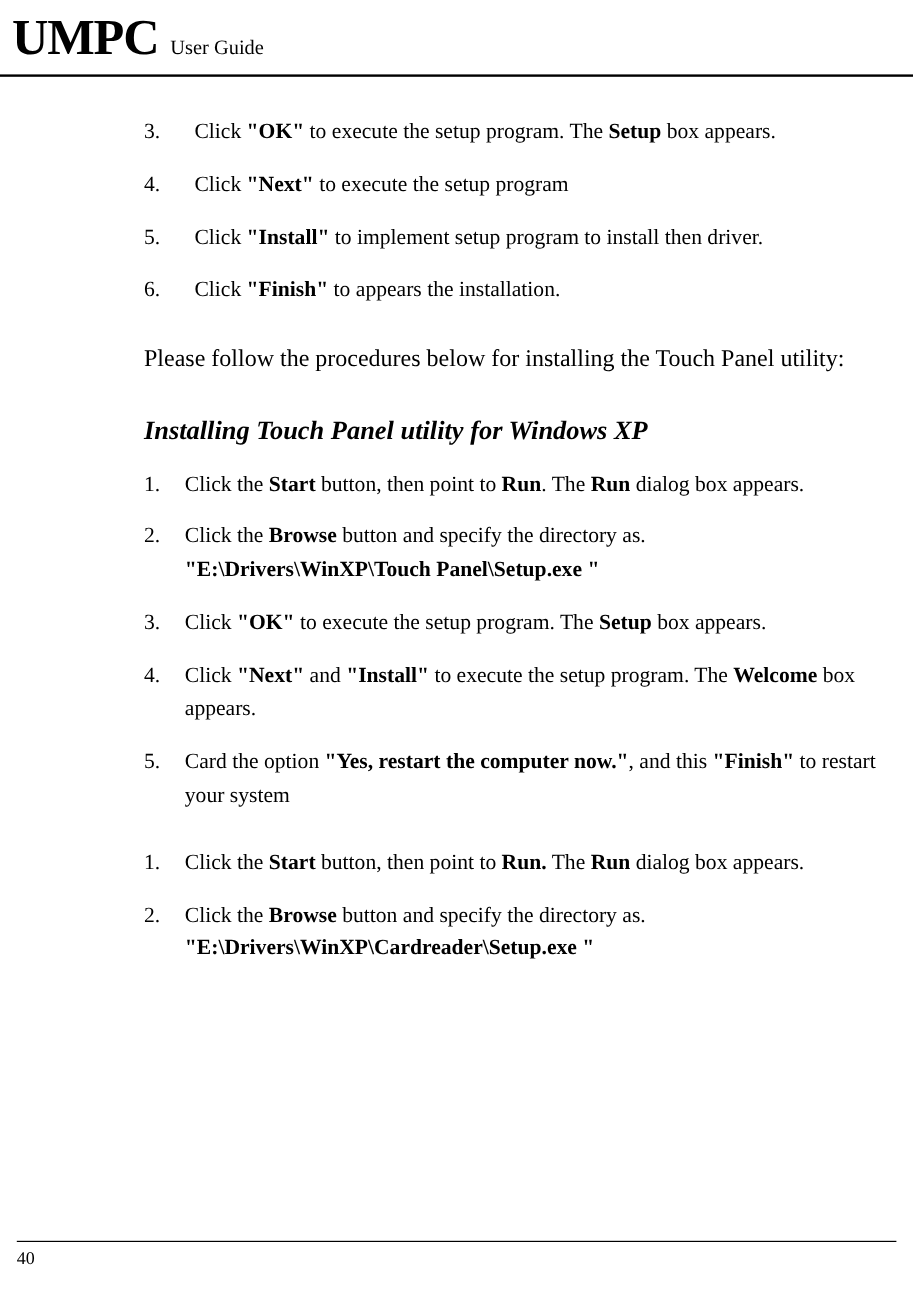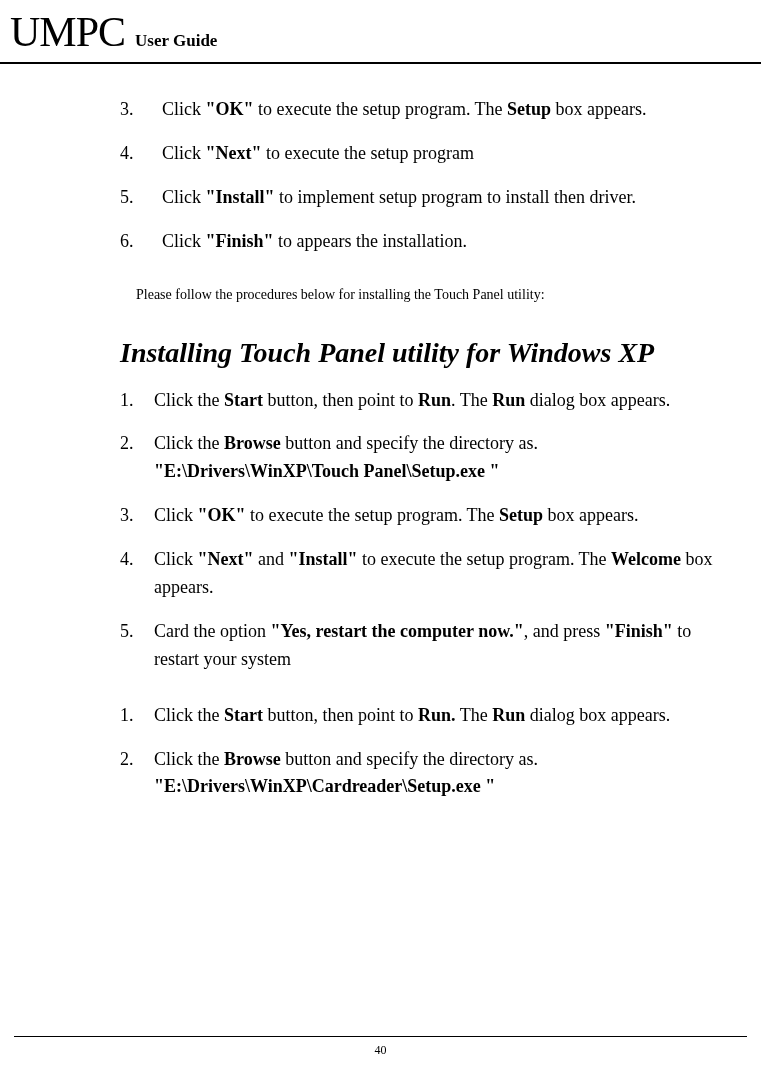--- a/index.html
+++ b/index.html
@@ -11,26 +11,26 @@
       color: #000;
       position: relative;
     }
     .page-header {
       padding: 8px 16px 6px 10px;
       border-bottom: 2px solid #000;
       margin-bottom: 32px;
     }
     .brand-title {
       font-size: 42px;
-      font-weight: normal;
+      font-weight: bold;
       letter-spacing: -1px;
     }
     .brand-sub {
       font-size: 17px;
-      font-weight: bold;
+      font-weight: normal;
       margin-left: 6px;
     }
     .content {
       padding-left: 120px;
       padding-right: 24px;
     }
     ol.steps {
       list-style: none;
       margin-bottom: 28px;
     }
@@ -51,42 +51,40 @@
     h2.section {
       font-variant: small-caps;
       font-size: 22px;
       font-weight: bold;
       border-bottom: 1.5px solid #000;
       padding-bottom: 4px;
       margin-bottom: 20px;
       letter-spacing: 0.2px;
     }
     p.intro {
-      font-size: 14px;
+      font-size: 20px;
       margin-bottom: 30px;
       line-height: 1.5;
-      margin-left: 16px;
     }
     h3.subsection {
-      font-size: 28px;
+      font-size: 22px;
       font-style: italic;
       font-weight: bold;
       margin-bottom: 18px;
       font-family: Garamond, Georgia, serif;
       margin-top: 32px;
     }
     .page-footer {
       position: absolute;
       bottom: 22px;
       left: 14px;
       right: 14px;
       border-top: 1.5px solid #000;
       padding-top: 6px;
-      font-size: 12px;
-      text-align: center;
+      font-size: 15px;
     }
     .b { font-weight: bold; }
   </style>
 </head>
 <body>
 
 <div class="page-header">
   <span class="brand-title">UMPC</span>
   <span class="brand-sub">User Guide</span>
 </div>
@@ -146,21 +144,21 @@
     </li>
     <li>
       <span class="num">4.</span>
       <span class="txt">
         <span>Click </span><span class="b">"Next"</span><span> and </span><span class="b">"Install"</span><span> to execute the setup program. The </span><span class="b">Welcome</span><span> box appears.</span>
       </span>
     </li>
     <li>
       <span class="num">5.</span>
       <span class="txt">
-        <span>Card the option </span><span class="b">"Yes, restart the computer now."</span><span>, and press </span><span class="b">"Finish"</span><span> to restart your system</span>
+        <span>Card the option </span><span class="b">"Yes, restart the computer now."</span><span>, and this </span><span class="b">"Finish"</span><span> to restart your system</span>
       </span>
     </li>
   </ol>
 
 
 
 
   <ol class="steps">
     <li>
       <span class="num">1.</span>

